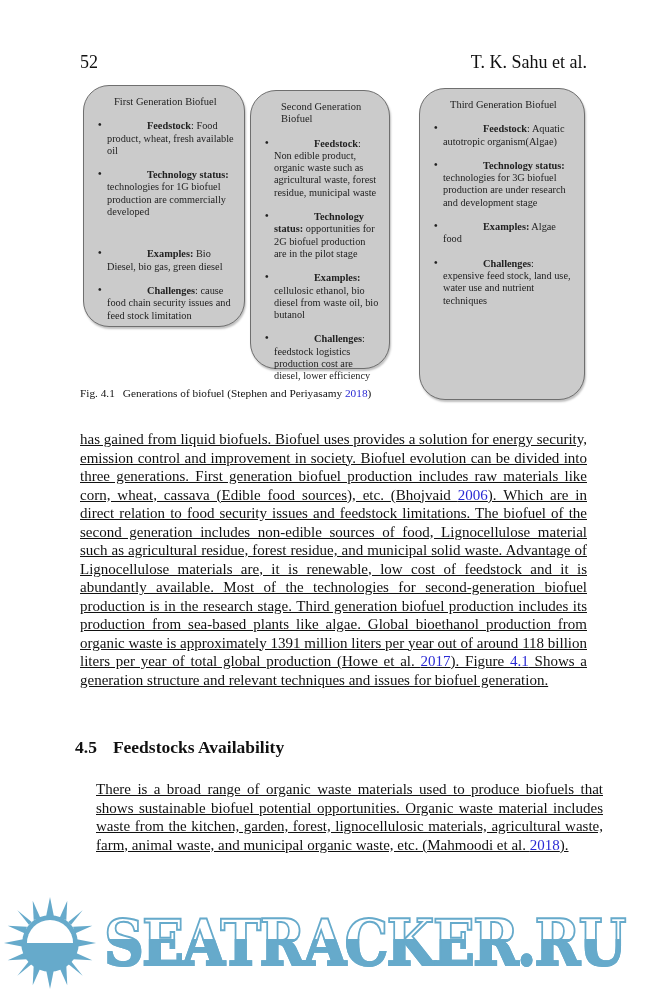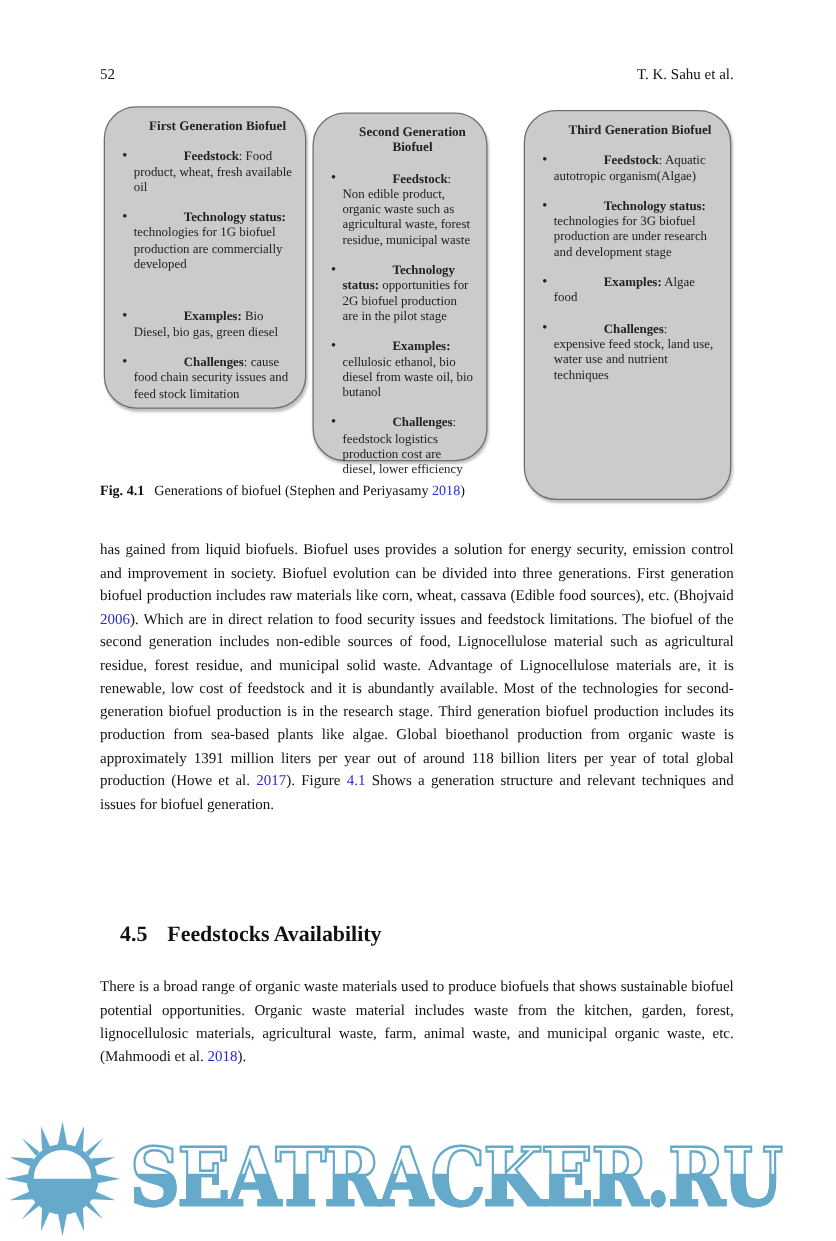--- a/index.html
+++ b/index.html
@@ -1,55 +1,55 @@
 <!DOCTYPE html>
 <html><head>
 <meta charset="utf-8">
 <style>
   * { box-sizing: border-box; margin: 0; padding: 0; }
   html, body { width: 669px; height: 993px; background: #ffffff; overflow: hidden; }
   body { position: relative; font-family: "Liberation Serif", "DejaVu Serif", serif; color: #111; }
 
-  .page-header { position: absolute; top: 52px; left: 80px; width: 507px; height: 18px; font-size: 12px; text-align: right; }
+  .page-header { position: absolute; top: 52px; left: 80px; width: 507px; height: 18px; font-size: 18px; text-align: right; }
   .page-number { position: absolute; left: 0; top: 0; }
   .running-head { position: absolute; right: 0; top: 0; }
 
   .figure { position: absolute; top: 80px; left: 80px; width: 510px; height: 300px; }
   .gen-box {
     position: absolute;
     background: #cbcbcb;
     border: 1.6px solid #6f6f6f;
     border-radius: 26px;
     box-shadow: 1px 2px 2px rgba(0,0,0,0.25);
     padding: 10px 10px 0 14px;
     font-size: 10.3px;
     line-height: 12.3px;
     color: #222;
   }
   .gen-box.b1 { left: 3px; top: 5px; width: 162px; height: 242px; }
   .gen-box.b2 { left: 170px; top: 10px; width: 140px; height: 279px; }
   .gen-box.b3 { left: 339px; top: 8px; width: 166px; height: 312px; }
-  .gen-title { font-weight: bold; font-size: 10.5px; margin-bottom: 12px; margin-left: 16px; text-align: center; }
+  .gen-title { font-weight: normal; font-size: 10.5px; margin-bottom: 12px; margin-left: 16px; }
   .gen-item { position: relative; padding-left: 9px; margin-bottom: 12px; }
   .gen-item .bullet { position: absolute; left: 0; top: -1px; font-weight: bold; }
   .gen-item .lbl { font-weight: bold; margin-left: 40px; }
   .b1 .gen-item.tech { margin-bottom: 30px; }
 
   .caption { position: absolute; top: 387px; left: 80px; font-size: 11.3px; }
-  .caption .fig-label { font-weight: bold; margin-right: 8px; }
+  .caption .fig-label { font-weight: normal; margin-right: 8px; }
   .cite { color: #2a2ad4; }
 
   .body-text {
     position: absolute; left: 80px; width: 507px;
-    font-size: 12px; line-height: 18.5px; text-align: justify;
+    font-size: 15px; line-height: 18.5px; text-align: justify; text-decoration: underline;
   }
   .p1 { top: 430px; }
-  .section-heading { position: absolute; top: 737px; left: 96px; font-size: 17.5px; font-weight: bold; }
+  .section-heading { position: absolute; top: 737px; left: 75px; font-size: 17.5px; font-weight: bold; }
   .section-heading .num { margin-right: 16px; }
-  .p2 { top: 780px; }
+  .p2 { top: 780px; margin-left: 16px; }
 
   .watermark { position: absolute; left: 0; top: 893px; width: 587px; height: 100px; }
   .wm-sun { position: absolute; left: 2px; top: 2px; width: 96px; height: 96px; }
   .wm-text {
     position: absolute; left: 104px; top: 14px;
     font-family: "DejaVu Serif", serif; font-weight: bold;
     font-size: 64px; line-height: 72px; letter-spacing: -2px;
     color: transparent;
     background: linear-gradient(to bottom, #ffffff 0%, #ffffff 45%, #66aacb 45%, #66aacb 100%);
     -webkit-background-clip: text; background-clip: text;

